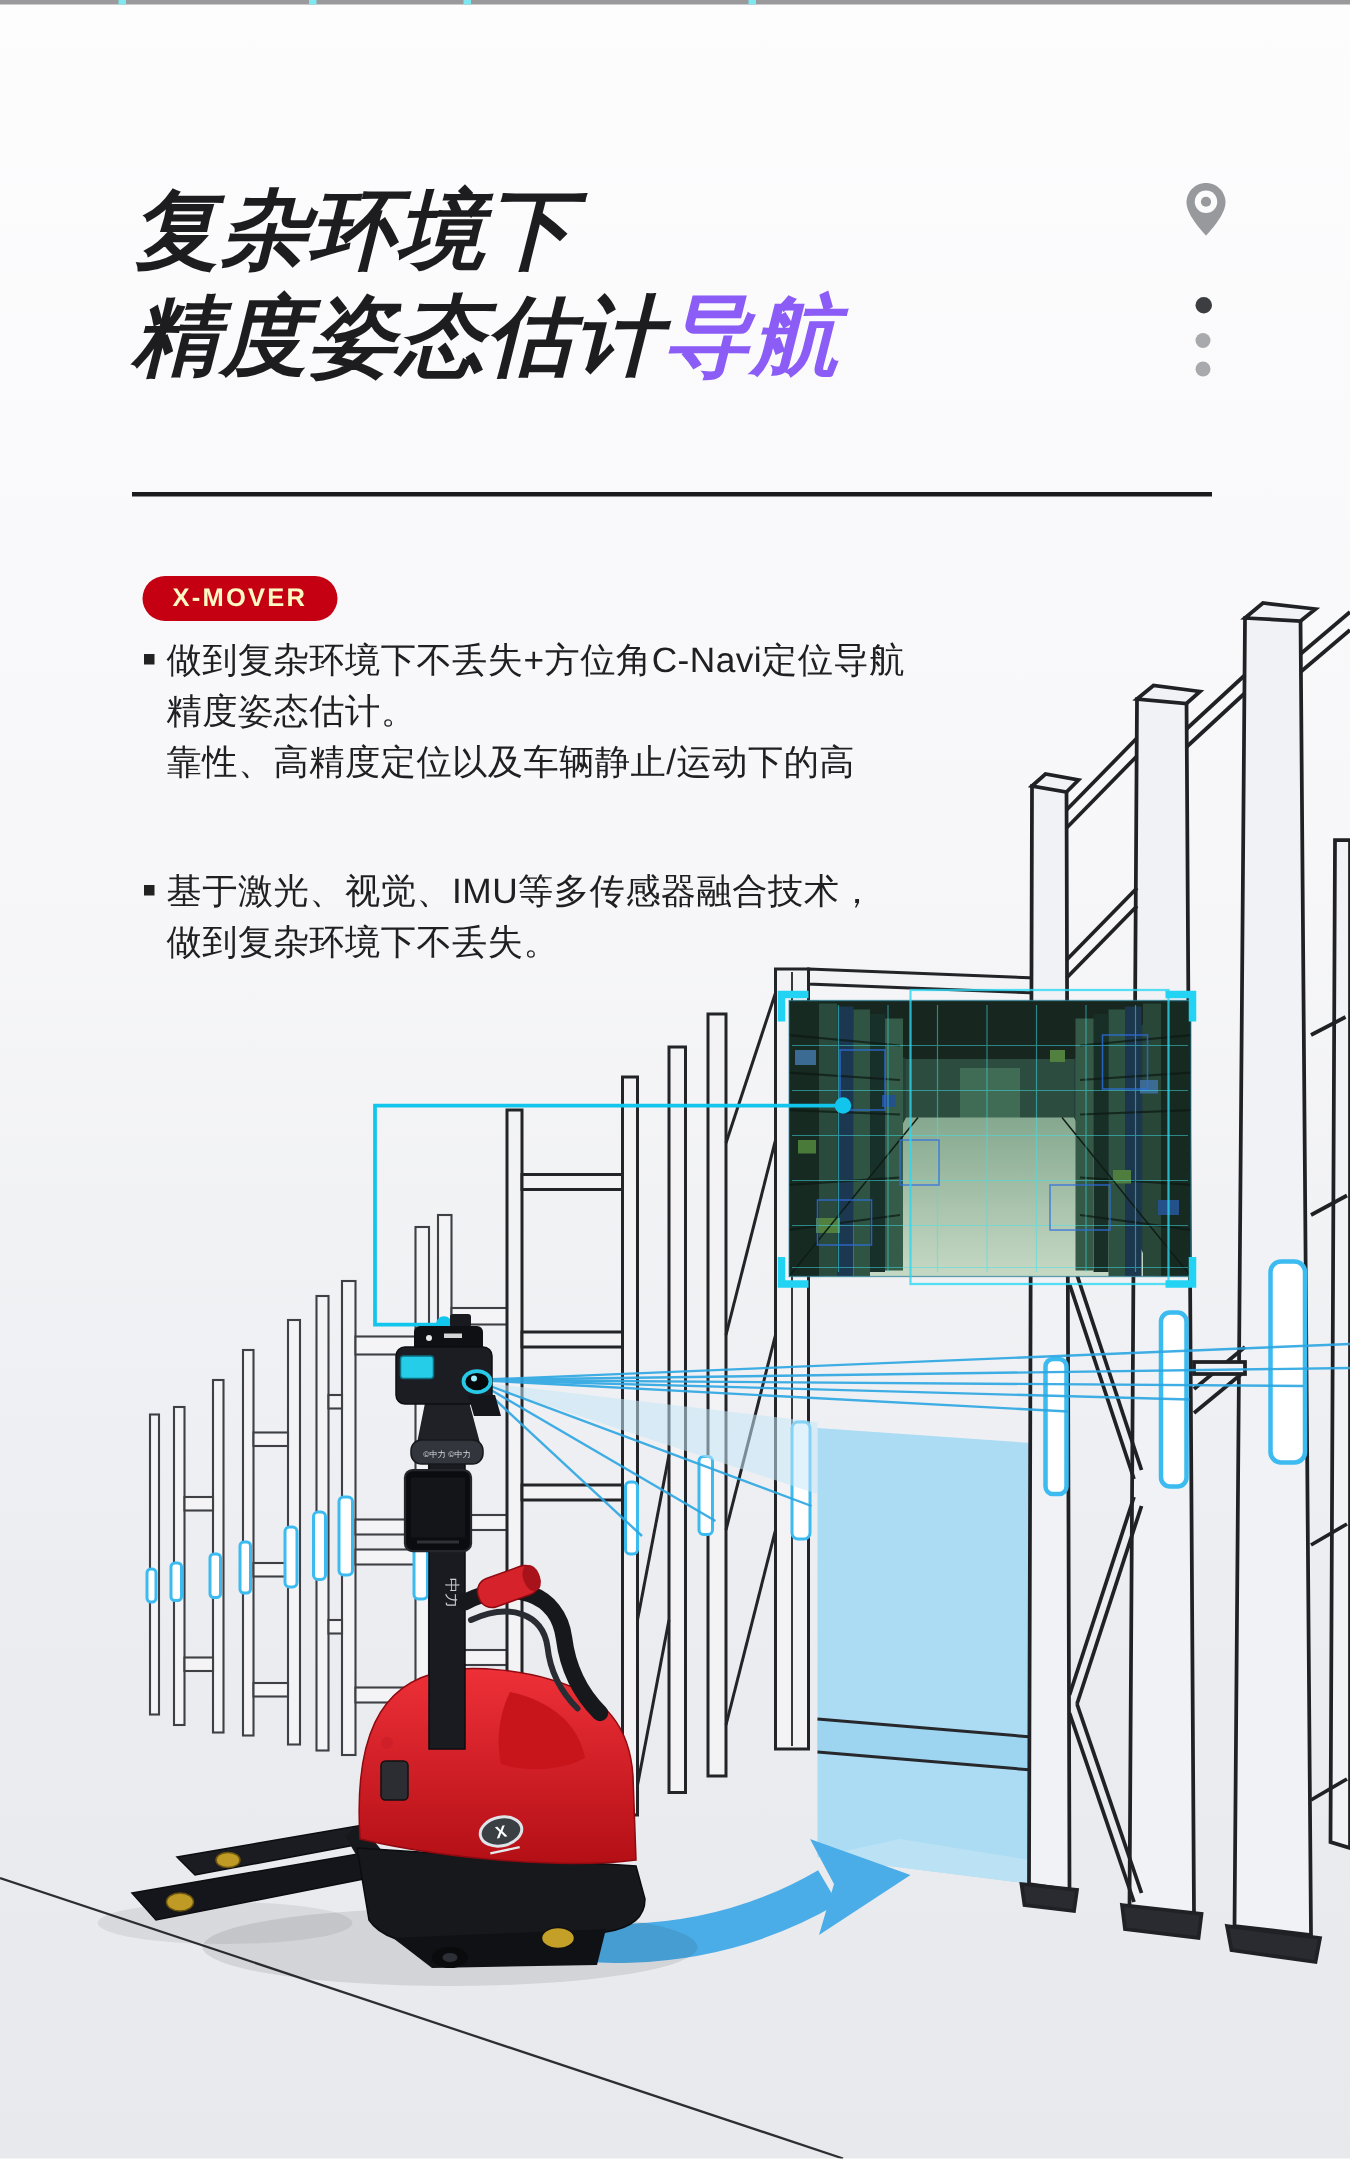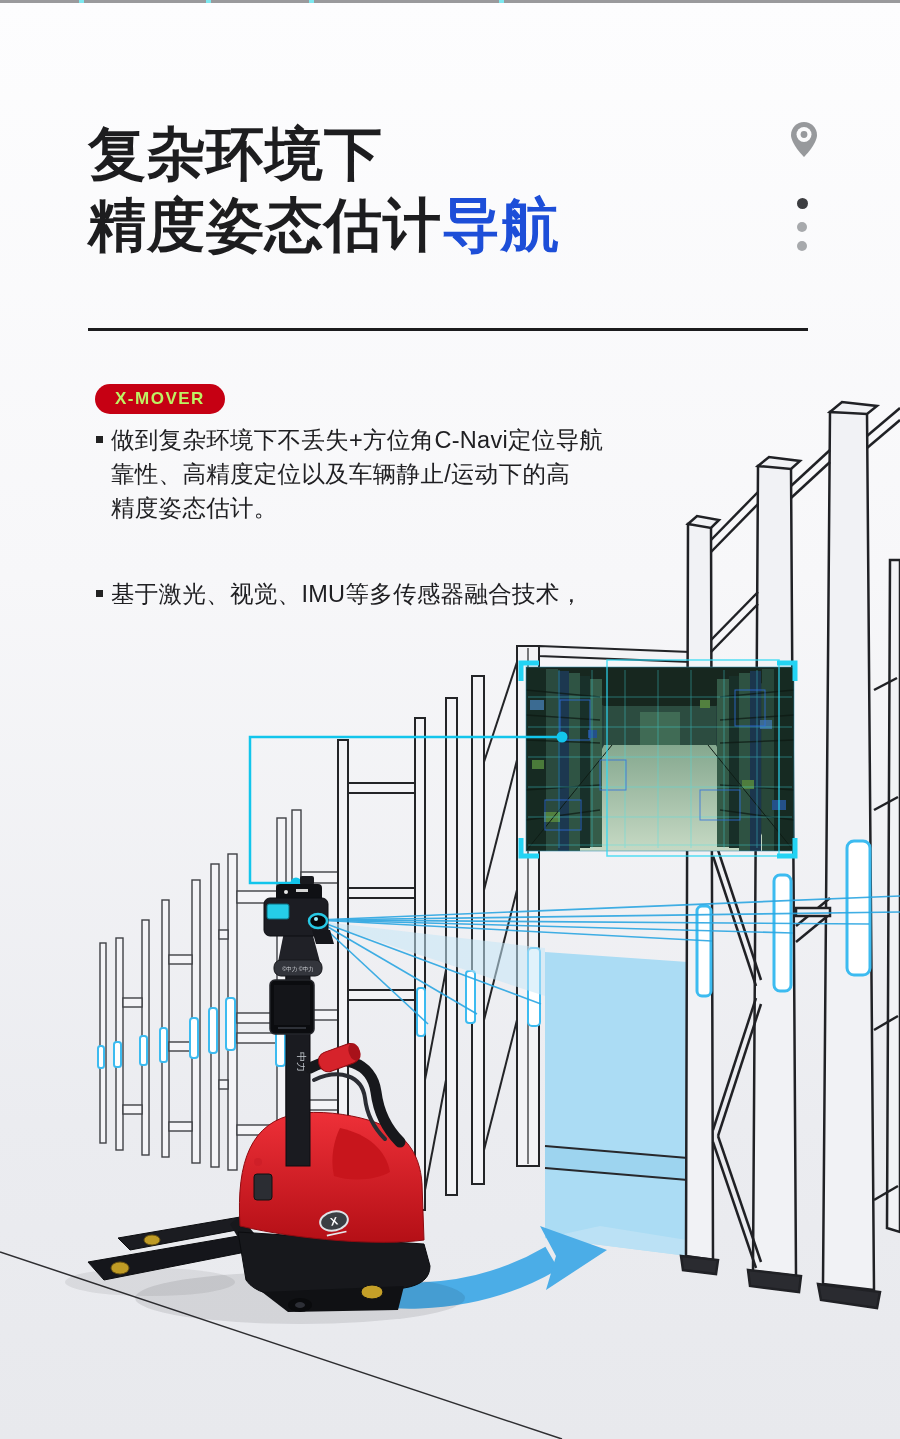--- a/index.html
+++ b/index.html
@@ -7,32 +7,32 @@
     width:900px;height:1439px;position:relative;overflow:hidden;
     background:linear-gradient(180deg,#fdfdfe 0%,#f7f7f9 40%,#ebecf0 78%,#e8e9ed 100%);
     font-family:"Liberation Sans","DejaVu Sans",sans-serif;
   }
   .abs{position:absolute;}
   
   .top-strip{left:0;top:0;width:900px;height:3px;background:#9a9a9c;}
   .top-tick{top:0;width:5px;height:3px;background:#7de8ef;}
   
   .title{left:88px;top:118px;width:620px;font-size:58px;line-height:71px;
-    font-weight:900;color:#1d1d1f;letter-spacing:1px;margin:0;}
-  .title .red{color:#1d4ed8;}
+    font-weight:900;color:#1d1d1f;letter-spacing:1px;margin:0;font-style:italic;}
+  .title .red{color:#8b5cf6;}
   .pin-wrap{left:788px;top:120px;width:32px;height:40px;}
   .dots{left:795px;top:198px;width:14px;height:62px;}
   .dot{display:block;border-radius:50%;margin:0 auto;}
   .dot1{width:11px;height:11px;background:#3c3d40;margin-bottom:13px;}
   .dot2{width:10px;height:10px;background:#a7a9ac;margin-bottom:9px;}
   .dot3{width:10px;height:10px;background:#a7a9ac;}
   .divider{left:88px;top:328px;width:720px;height:3px;background:#1c1c1e;}
   
   .badge{left:95px;top:384px;height:30px;padding:0 20px;border-radius:16px;
-    background:#c60013;color:#bef264;font-size:17px;font-weight:800;letter-spacing:1.5px;
+    background:#c60013;color:#fef9c3;font-size:17px;font-weight:800;letter-spacing:1.5px;
     display:flex;align-items:center;justify-content:center;}
   
   .bullets{left:96px;top:423px;width:530px;list-style:none;margin:0;padding:0;}
   .bullets li{position:relative;padding-left:15px;color:#202023;
     font-size:23.5px;line-height:34px;letter-spacing:0.3px;}
   .bullets li + li{margin-top:52px;}
   .bullets .marker{position:absolute;left:0;top:13px;width:7px;height:7px;background:#222;}
   .illustration{left:0;top:0;}
 </style>
 </head>
@@ -348,20 +348,21 @@
 </div>
 
 <div class="abs divider"></div>
 
 <div class="abs badge">X-MOVER</div>
 
 <ul class="abs bullets">
   <li>
     <span class="marker"></span>
     <div>做到复杂环境下不丢失+方位角C-Navi定位导航</div>
+    <div>精度姿态估计。</div>
     <div>靠性、高精度定位以及车辆静止/运动下的高</div>
-    <div>精度姿态估计。</div>
   </li>
   <li>
     <span class="marker"></span>
     <div>基于激光、视觉、IMU等多传感器融合技术，</div>
+    <div>做到复杂环境下不丢失。</div>
   </li>
 </ul>
 
 </body></html>

